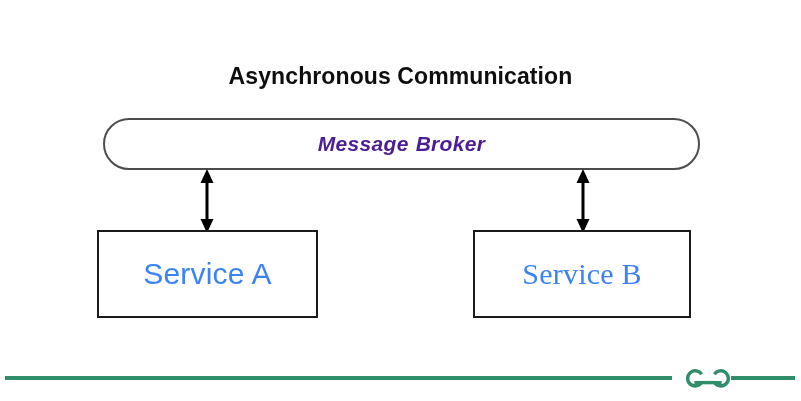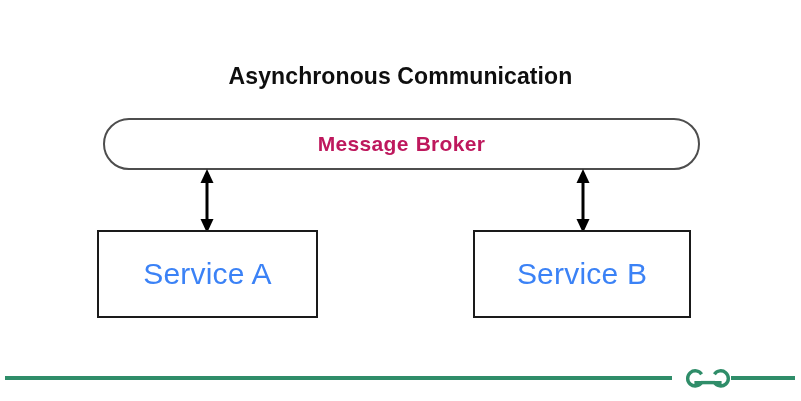--- a/index.html
+++ b/index.html
@@ -45,23 +45,24 @@
     border: 2px solid #4d4d4d;
     border-radius: 26px;
     background: #ffffff;
     display: flex;
     align-items: center;
     justify-content: center;
   }
   .broker-label {
     font-size: 21px;
     font-weight: bold;
-    color: #be185d;
+    color: #4c1d95;
     letter-spacing: 0.3px;
     white-space: nowrap;
+    font-style: italic;
   }
   .broker-label .gap {
     display: inline-block;
     width: 7px;
   }
 
   
   .service-box {
     position: absolute;
     box-sizing: border-box;
@@ -75,20 +76,21 @@
     left: 97px;
     top: 230px;
     width: 221px;
     height: 88px;
   }
   #service-b-box {
     left: 473px;
     top: 230px;
     width: 218px;
     height: 88px;
+    font-family: Liberation Serif, serif;
   }
   .service-label {
     font-size: 30px;
     font-weight: normal;
     color: #3b82f6;
     white-space: nowrap;
     letter-spacing: 0.2px;
   }
 
   

